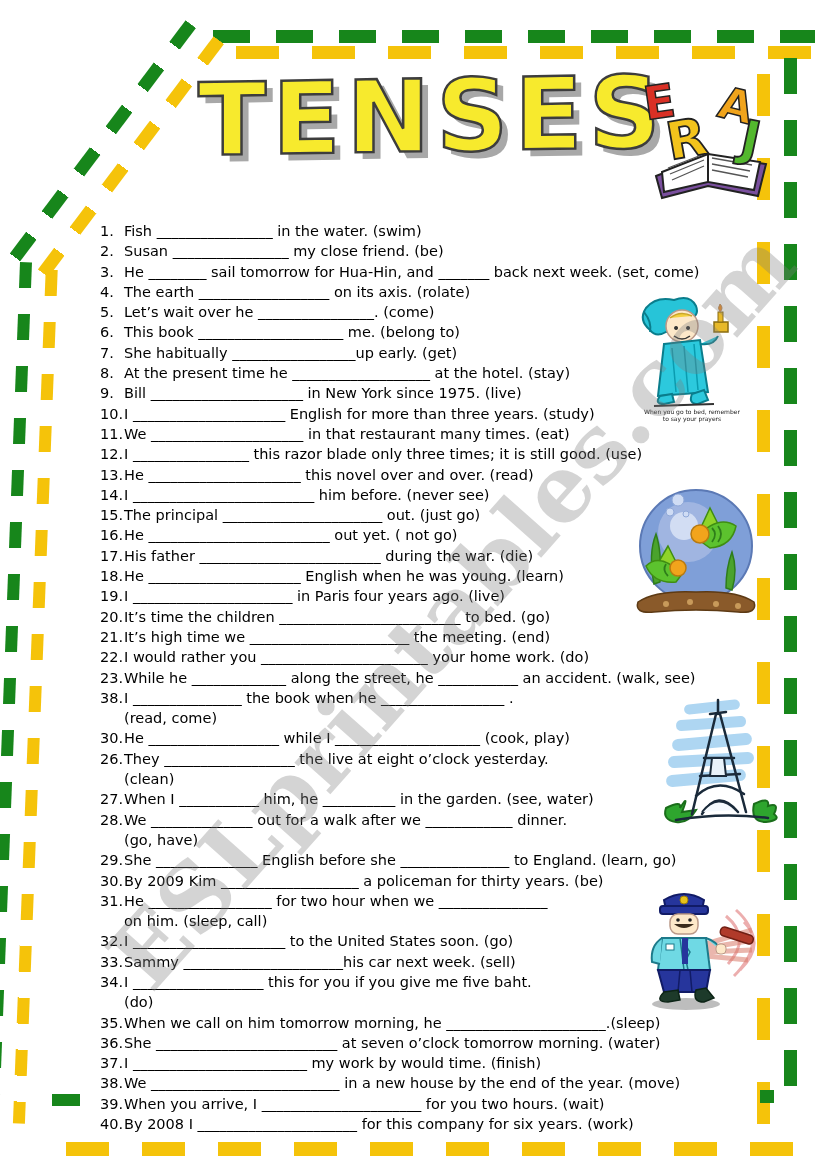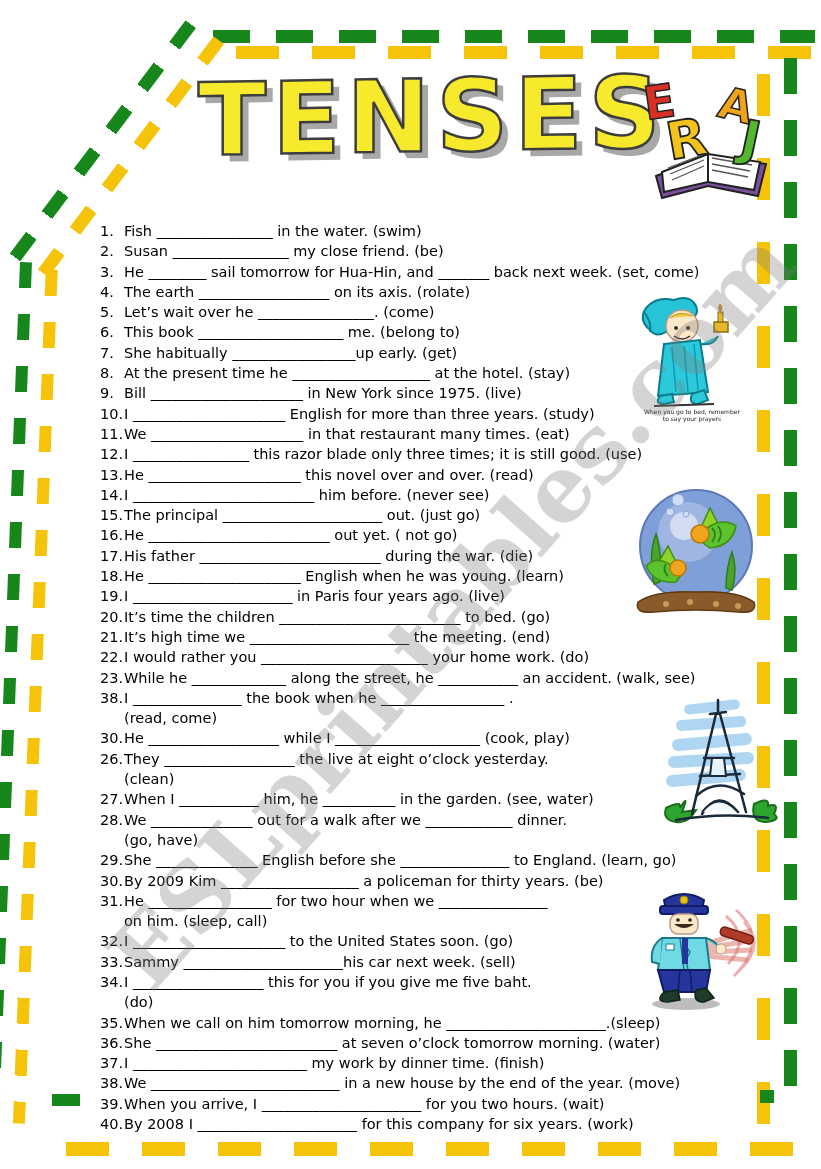--- a/index.html
+++ b/index.html
@@ -349,21 +349,21 @@
       <div class="q">
         <span class="num">35.</span>
         <span class="txt">When we call on him tomorrow morning, he ______________________.(sleep)</span>
       </div>
       <div class="q">
         <span class="num">36.</span>
         <span class="txt">She _________________________ at seven o’clock tomorrow morning. (water)</span>
       </div>
       <div class="q">
         <span class="num">37.</span>
-        <span class="txt">I ________________________ my work by dinner time. (finish)</span>
+        <span class="txt">I ________________________ my work by would time. (finish)</span>
       </div>
       <div class="q">
         <span class="num">38.</span>
         <span class="txt">We __________________________ in a new house by the end of the year. (move)</span>
       </div>
       <div class="q">
         <span class="num">39.</span>
         <span class="txt">When you arrive, I ______________________ for you two hours. (wait)</span>
       </div>
       <div class="q">

